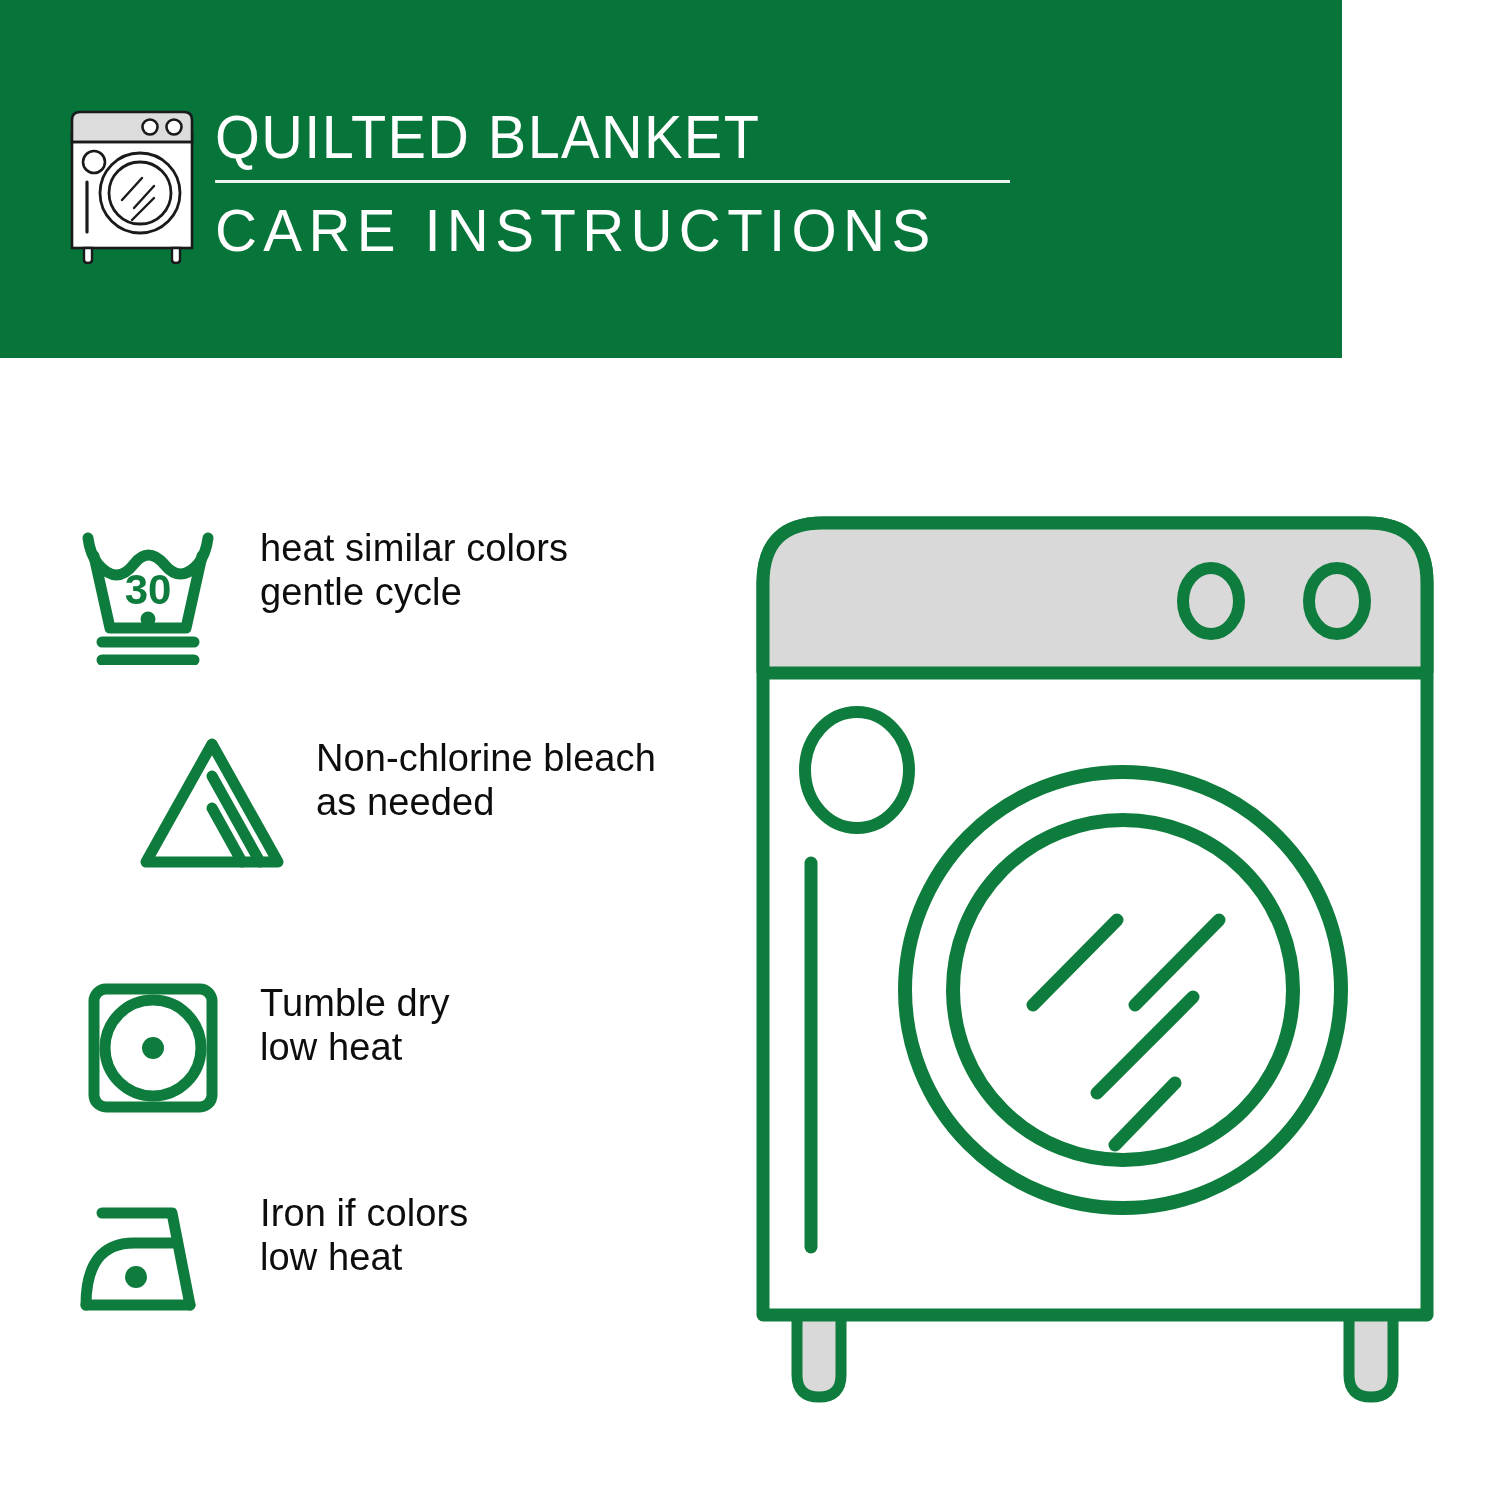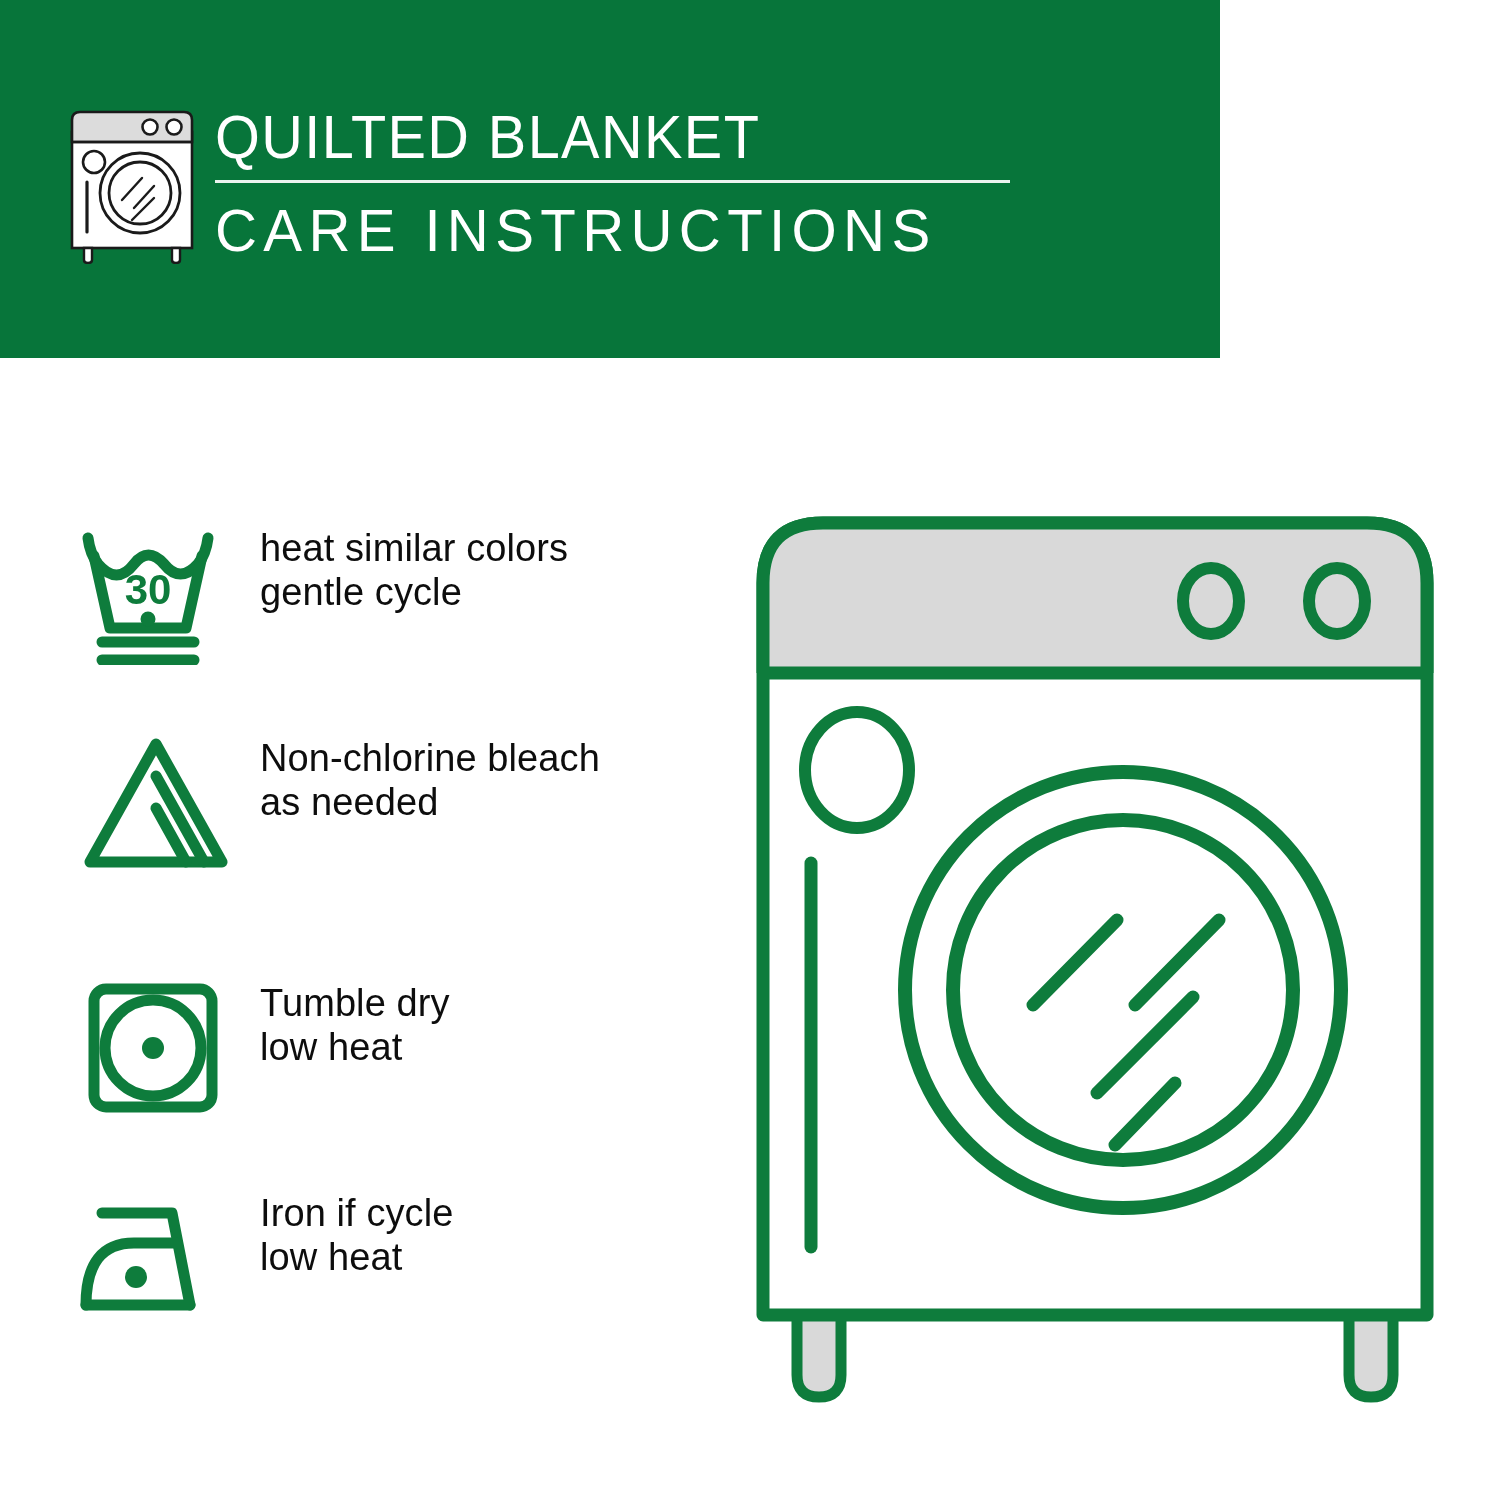--- a/index.html
+++ b/index.html
@@ -14,21 +14,21 @@
     background: #ffffff;
     overflow: hidden;
     font-family: "Liberation Sans", sans-serif;
   }
 
   
   #header-band {
     position: absolute;
     left: 0;
     top: 0;
-    width: 1220px;
+    width: 1342px;
     height: 358px;
     background: #07753A;
   }
   #header-logo {
     position: absolute;
     left: 62px;
     top: 104px;
     width: 140px;
     height: 160px;
   }
@@ -88,21 +88,21 @@
     padding-top: 6px;
     font-size: 38px;
     line-height: 44px;
     color: #0d0d0d;
     font-weight: 400;
     letter-spacing: 0.1px;
   }
   .care-label .ln { display: block; white-space: nowrap; }
 
   #row-wash   { top: 520px; }
-  #row-bleach { top: 730px; }
+  #row-bleach { top: 730px; justify-content: center; }
   #row-dry    { top: 975px; }
   #row-iron   { top: 1185px; }
 
   
   #washer-illustration {
     position: absolute;
     left: 745px;
     top: 505px;
     width: 700px;
     height: 910px;
@@ -202,21 +202,21 @@
       <svg viewBox="0 0 170 145" width="170" height="145" xmlns="http://www.w3.org/2000/svg">
         <g fill="none" stroke="#0E7C3C" stroke-width="11" stroke-linecap="round" stroke-linejoin="round">
           <path d="M30 28 L100 28 L118 120"></path>
           <path d="M14 120 Q14 58 62 58 L104 58"></path>
           <path d="M14 120 L118 120"></path>
         </g>
         <circle cx="64" cy="92" r="11" fill="#0E7C3C"></circle>
       </svg>
     </div>
     <div class="care-label">
-      <span class="ln">Iron if cycle</span>
+      <span class="ln">Iron if colors</span>
       <span class="ln">low heat</span>
     </div>
   </div>
 
   <div id="washer-illustration">
     <svg viewBox="0 0 700 910" width="700" height="910" xmlns="http://www.w3.org/2000/svg">
 
       <g>
         <path d="M52 805 L52 870 Q52 892 74 892 Q96 892 96 870 L96 805 Z" fill="#D9D9D9" stroke="#0E7C3C" stroke-width="11" stroke-linejoin="round"></path>
       </g>

